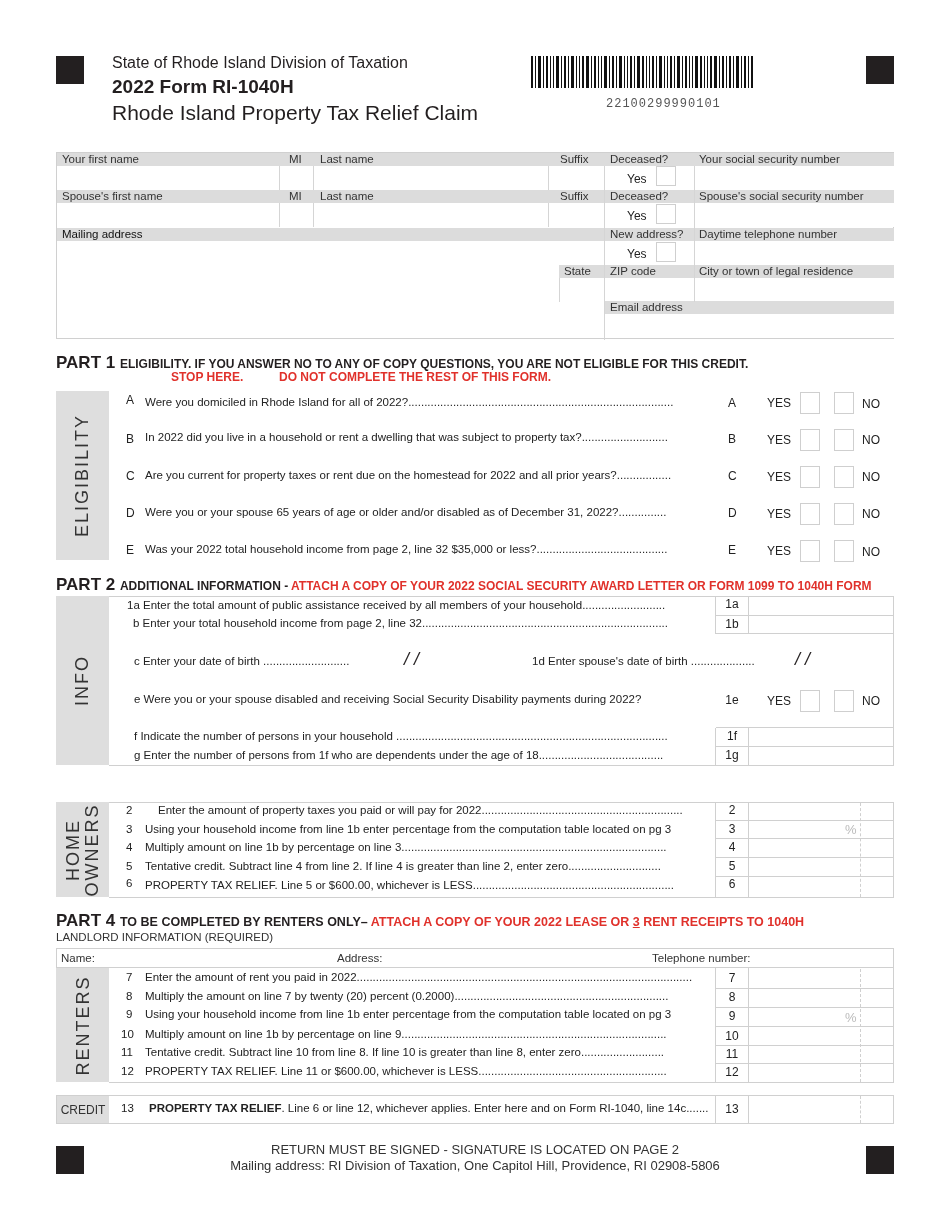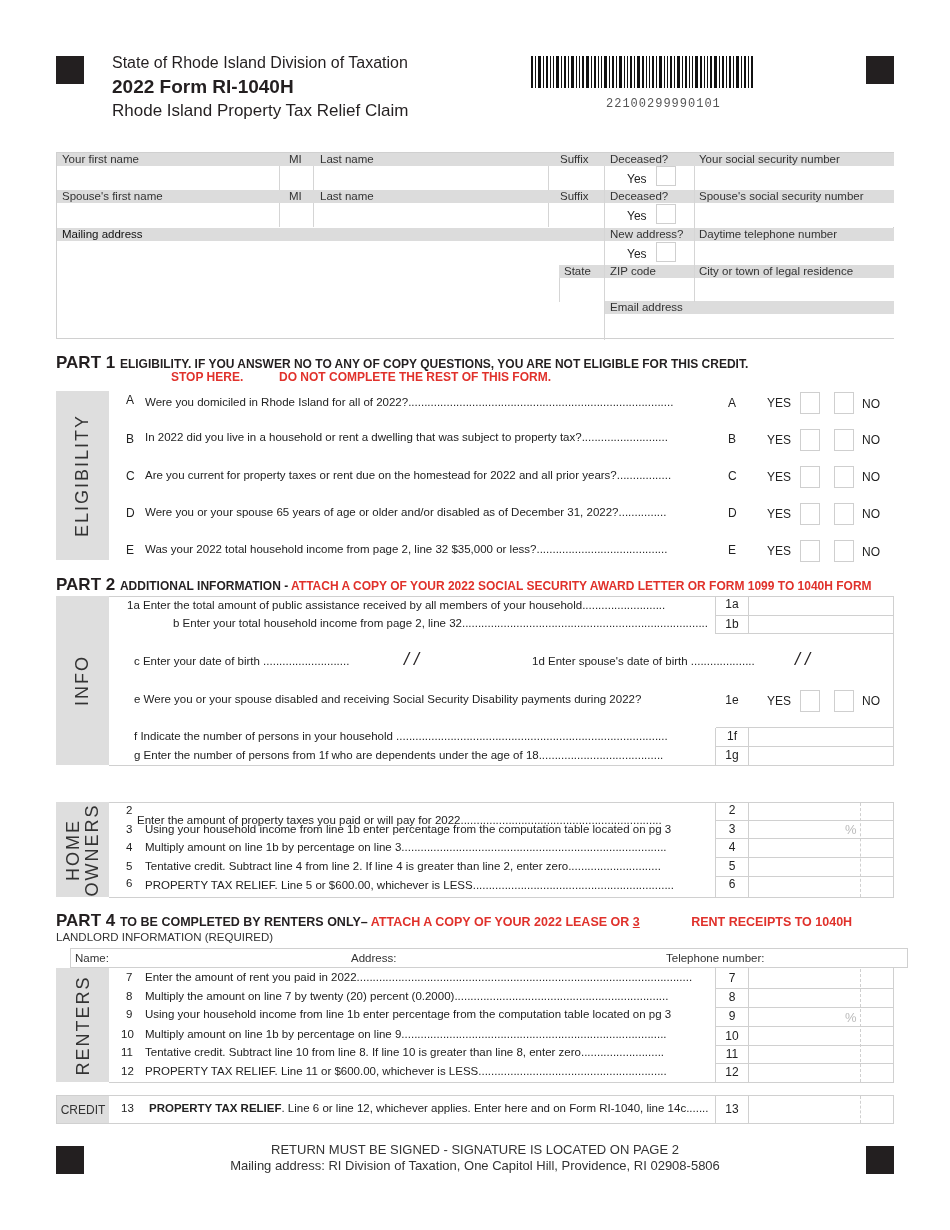--- a/index.html
+++ b/index.html
@@ -1,21 +1,21 @@
 <!DOCTYPE html>
 <html><head>
 <meta charset="utf-8">
 <style>
   * { box-sizing: border-box; margin: 0; padding: 0; }
   body { width: 950px; height: 1230px; background: #ffffff; position: relative; font-family: "Liberation Sans", sans-serif; color: #231f20; overflow: hidden; }
   .abs { position: absolute; }
   .reg-mark { position: absolute; width: 28px; height: 28px; background: #231f20; }
   .hdr-line1 { font-size: 16px; }
   .hdr-line2 { font-size: 19px; font-weight: bold; }
-  .hdr-line3 { font-size: 17px; }
+  .hdr-line3 { font-size: 21px; }
   .barcode { position: absolute; left: 531px; top: 56px; width: 284px; height: 32px; display: flex; align-items: stretch; }
   .barcode span { display: block; height: 100%; background: #111; margin-right: 2px; }
   .barcode-num { position: absolute; left: 606px; top: 97px; font-family: "Liberation Mono", monospace; font-size: 12px; color: #555; letter-spacing: 1px; }
 
   
   .info-grid { position: absolute; left: 56px; top: 152px; width: 838px; height: 187px; border: 1px solid #d0d0d0; }
   .lbl { position: absolute; background: #dcdcdc; height: 13px; font-size: 11.5px; line-height: 13px; color: #333; padding-left: 5px; white-space: nowrap; overflow: hidden; }
   .cell { position: absolute; background: #fff; }
   .vline { position: absolute; width: 1px; background: #d5d5d5; }
   .yesbox { position: absolute; font-size: 12px; color: #222; }
@@ -239,21 +239,21 @@
 
 <div class="side-bar" style="left:56px;top:596px;width:53px;height:169px;">
   <span class="vtxt">INFO</span>
 </div>
 <div class="box-table" style="left:109px;top:596px;width:785px;height:170px;border-left:none;"></div>
 
 <div class="q-row" style="left:127px;top:599px;">1a Enter the total amount of public assistance received by all members of your household..........................</div>
 <div class="line-num" style="left:716px;top:597px;width:32px;">1a</div>
 <div class="cell" style="left:749px;top:597px;width:144px;height:18px;"></div>
 <div class="hline" style="left:716px;top:615px;width:178px;"></div>
-<div class="q-row" style="left:133px;top:617px;margin-left:40px;">b Enter your total household income from page 2, line 32.............................................................................</div>
+<div class="q-row" style="left:133px;top:617px;">b Enter your total household income from page 2, line 32.............................................................................</div>
 <div class="line-num" style="left:716px;top:617px;width:32px;">1b</div>
 <div class="cell" style="left:749px;top:616px;width:144px;height:17px;"></div>
 <div class="hline" style="left:716px;top:633px;width:178px;"></div>
 <div class="vline" style="left:715px;top:597px;height:37px;background:#d0d0d0;"></div>
 <div class="vline" style="left:748px;top:597px;height:37px;background:#d0d0d0;"></div>
 
 <div class="q-row" style="left:134px;top:655px;">c Enter your date of birth ...........................</div>
 <div class="abs" style="left:404px;top:649px;font-size:18px;font-style:italic;">/    /</div>
 <div class="q-row" style="left:532px;top:655px;">1d  Enter spouse's date of birth ....................</div>
 <div class="abs" style="left:795px;top:649px;font-size:18px;font-style:italic;">/    /</div>
@@ -287,21 +287,21 @@
     <div>OWNERS</div>
   </div>
 </div>
 <div class="box-table" style="left:109px;top:802px;width:785px;height:96px;border-left:none;"></div>
 <div class="vline" style="left:715px;top:802px;height:96px;background:#d0d0d0;"></div>
 <div class="vline" style="left:748px;top:802px;height:96px;background:#d0d0d0;"></div>
 <div class="dash" style="left:860px;top:803px;height:94px;"></div>
 
 <div>
   <div class="q-row" style="left:126px;top:804px;">2</div>
-  <div class="q-row" style="left:137px;top:804px;margin-top:10px;">Enter the amount of property taxes you paid or will pay for 2022...............................................................</div>
+  <div class="q-row" style="left:158px;top:804px;">Enter the amount of property taxes you paid or will pay for 2022...............................................................</div>
   <div class="line-num" style="left:716px;top:803px;width:32px;">2</div>
   <div class="cell" style="left:749px;top:803px;width:110px;height:17px;background:transparent;"></div>
 </div>
 <div class="hline" style="left:716px;top:820px;width:178px;"></div>
 <div>
   <div class="q-row" style="left:126px;top:823px;">3</div>
   <div class="q-row" style="left:145px;top:823px;">Using your household income from line 1b enter percentage from the computation table located on pg 3</div>
   <div class="line-num" style="left:716px;top:822px;width:32px;">3</div>
   <div class="pct" style="left:845px;top:822px;">%</div>
   <div class="cell" style="left:749px;top:821px;width:95px;height:17px;background:transparent;"></div>
@@ -323,25 +323,25 @@
 <div class="hline" style="left:716px;top:876px;width:178px;"></div>
 <div>
   <div class="q-row" style="left:126px;top:877px;">6</div>
   <div class="q-row" style="left:145px;top:879px;">PROPERTY TAX RELIEF. Line 5 or $600.00, whichever is LESS...............................................................</div>
   <div class="line-num" style="left:716px;top:877px;width:32px;">6</div>
   <div class="cell" style="left:749px;top:877px;width:110px;height:19px;background:transparent;"></div>
 </div>
 
 <div class="part-title" style="left:56px;top:911px;">
   <span>PART 4</span>
-  <span class="sub" style="font-size:12.5px;">TO BE COMPLETED BY RENTERS ONLY– </span><span class="sub red" style="font-size:12.5px;">ATTACH A COPY OF YOUR 2022 LEASE OR </span><span class="sub red" style="font-size:12.5px;text-decoration:underline;">3</span><span class="sub red" style="font-size:12.5px;margin-left:48px;"> RENT RECEIPTS TO 1040H</span>
+  <span class="sub" style="font-size:12.5px;">TO BE COMPLETED BY RENTERS ONLY– </span><span class="sub red" style="font-size:12.5px;">ATTACH A COPY OF YOUR 2022 LEASE OR </span><span class="sub red" style="font-size:12.5px;text-decoration:underline;">3</span><span class="sub red" style="font-size:12.5px;"> RENT RECEIPTS TO 1040H</span>
 </div>
 <div class="abs" style="left:56px;top:931px;font-size:11.5px;color:#333;">LANDLORD INFORMATION (REQUIRED)</div>
 
-<div class="box-table" style="left:56px;top:948px;width:838px;height:20px;margin-left:14px;">
+<div class="box-table" style="left:56px;top:948px;width:838px;height:20px;">
   <div class="abs" style="left:4px;top:3px;font-size:11.5px;color:#333;">Name:</div>
   <div class="abs" style="left:280px;top:3px;font-size:11.5px;color:#333;">Address:</div>
   <div class="abs" style="left:595px;top:3px;font-size:11.5px;color:#333;">Telephone number:</div>
   <div class="cell" style="left:40px;top:1px;width:200px;height:16px;background:transparent;"></div>
   <div class="cell" style="left:330px;top:1px;width:250px;height:16px;background:transparent;"></div>
   <div class="cell" style="left:705px;top:1px;width:130px;height:16px;background:transparent;"></div>
 </div>
 
 <div class="side-bar" style="left:56px;top:968px;width:53px;height:114px;">
   <span class="vtxt">RENTERS</span>

